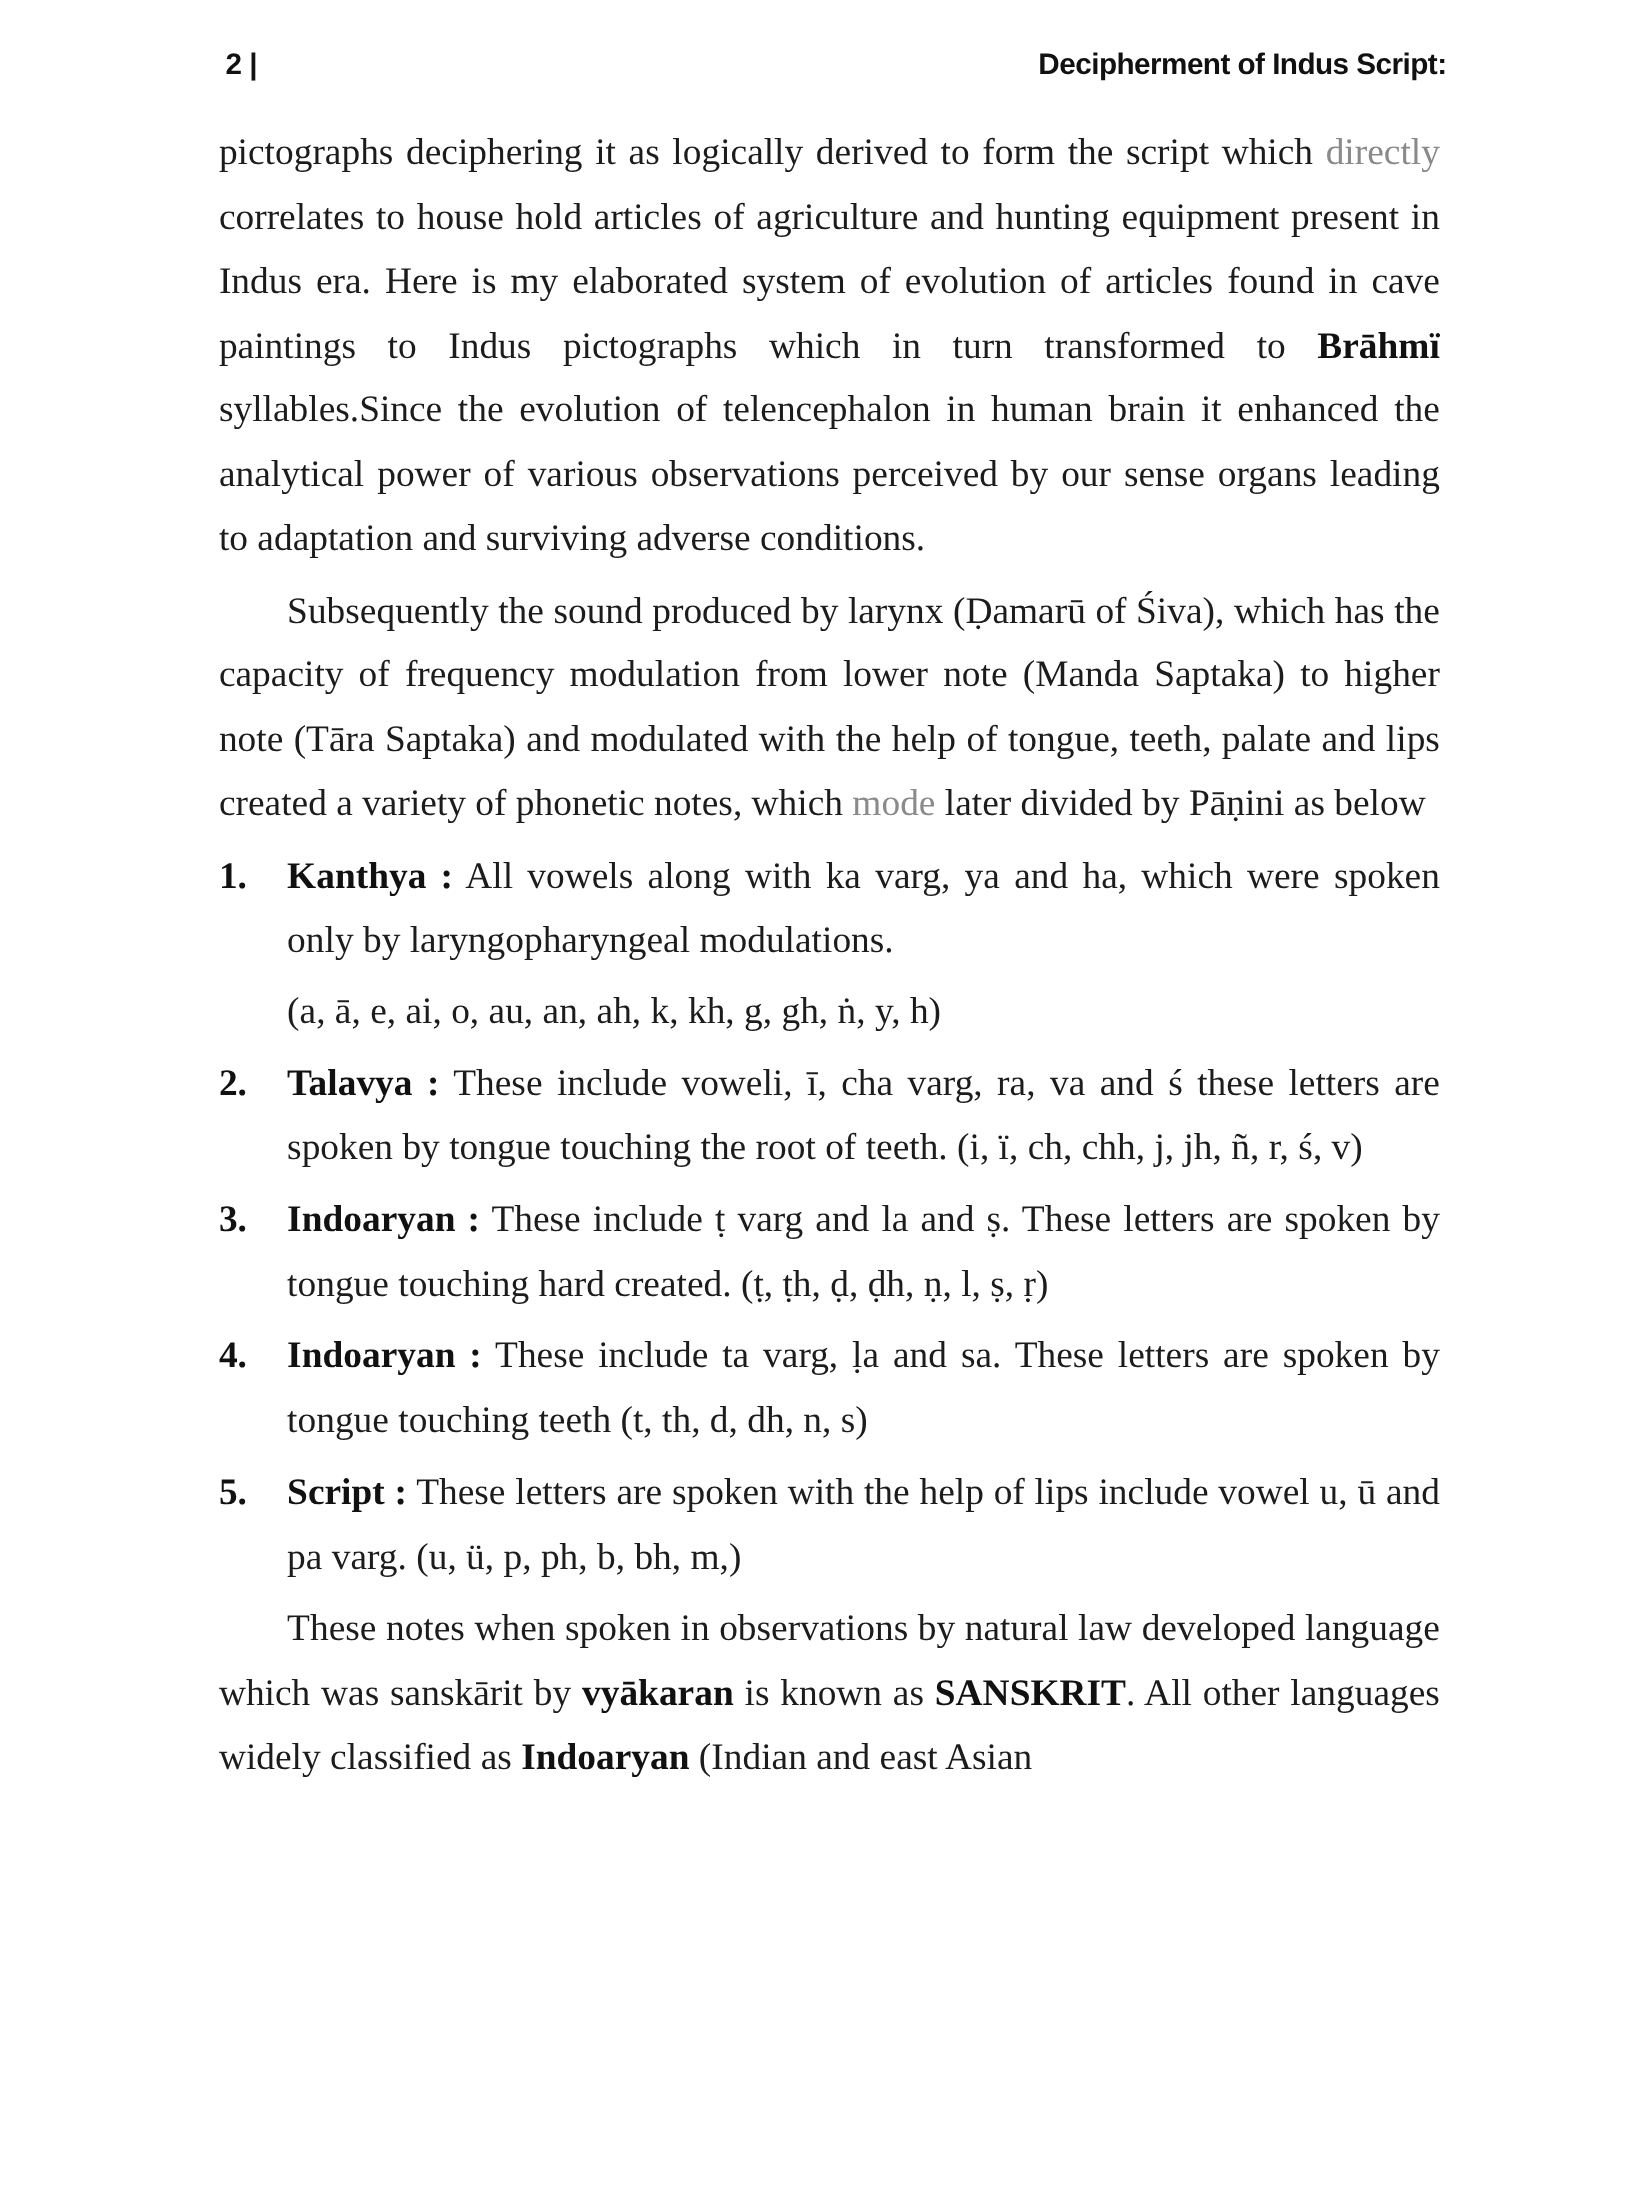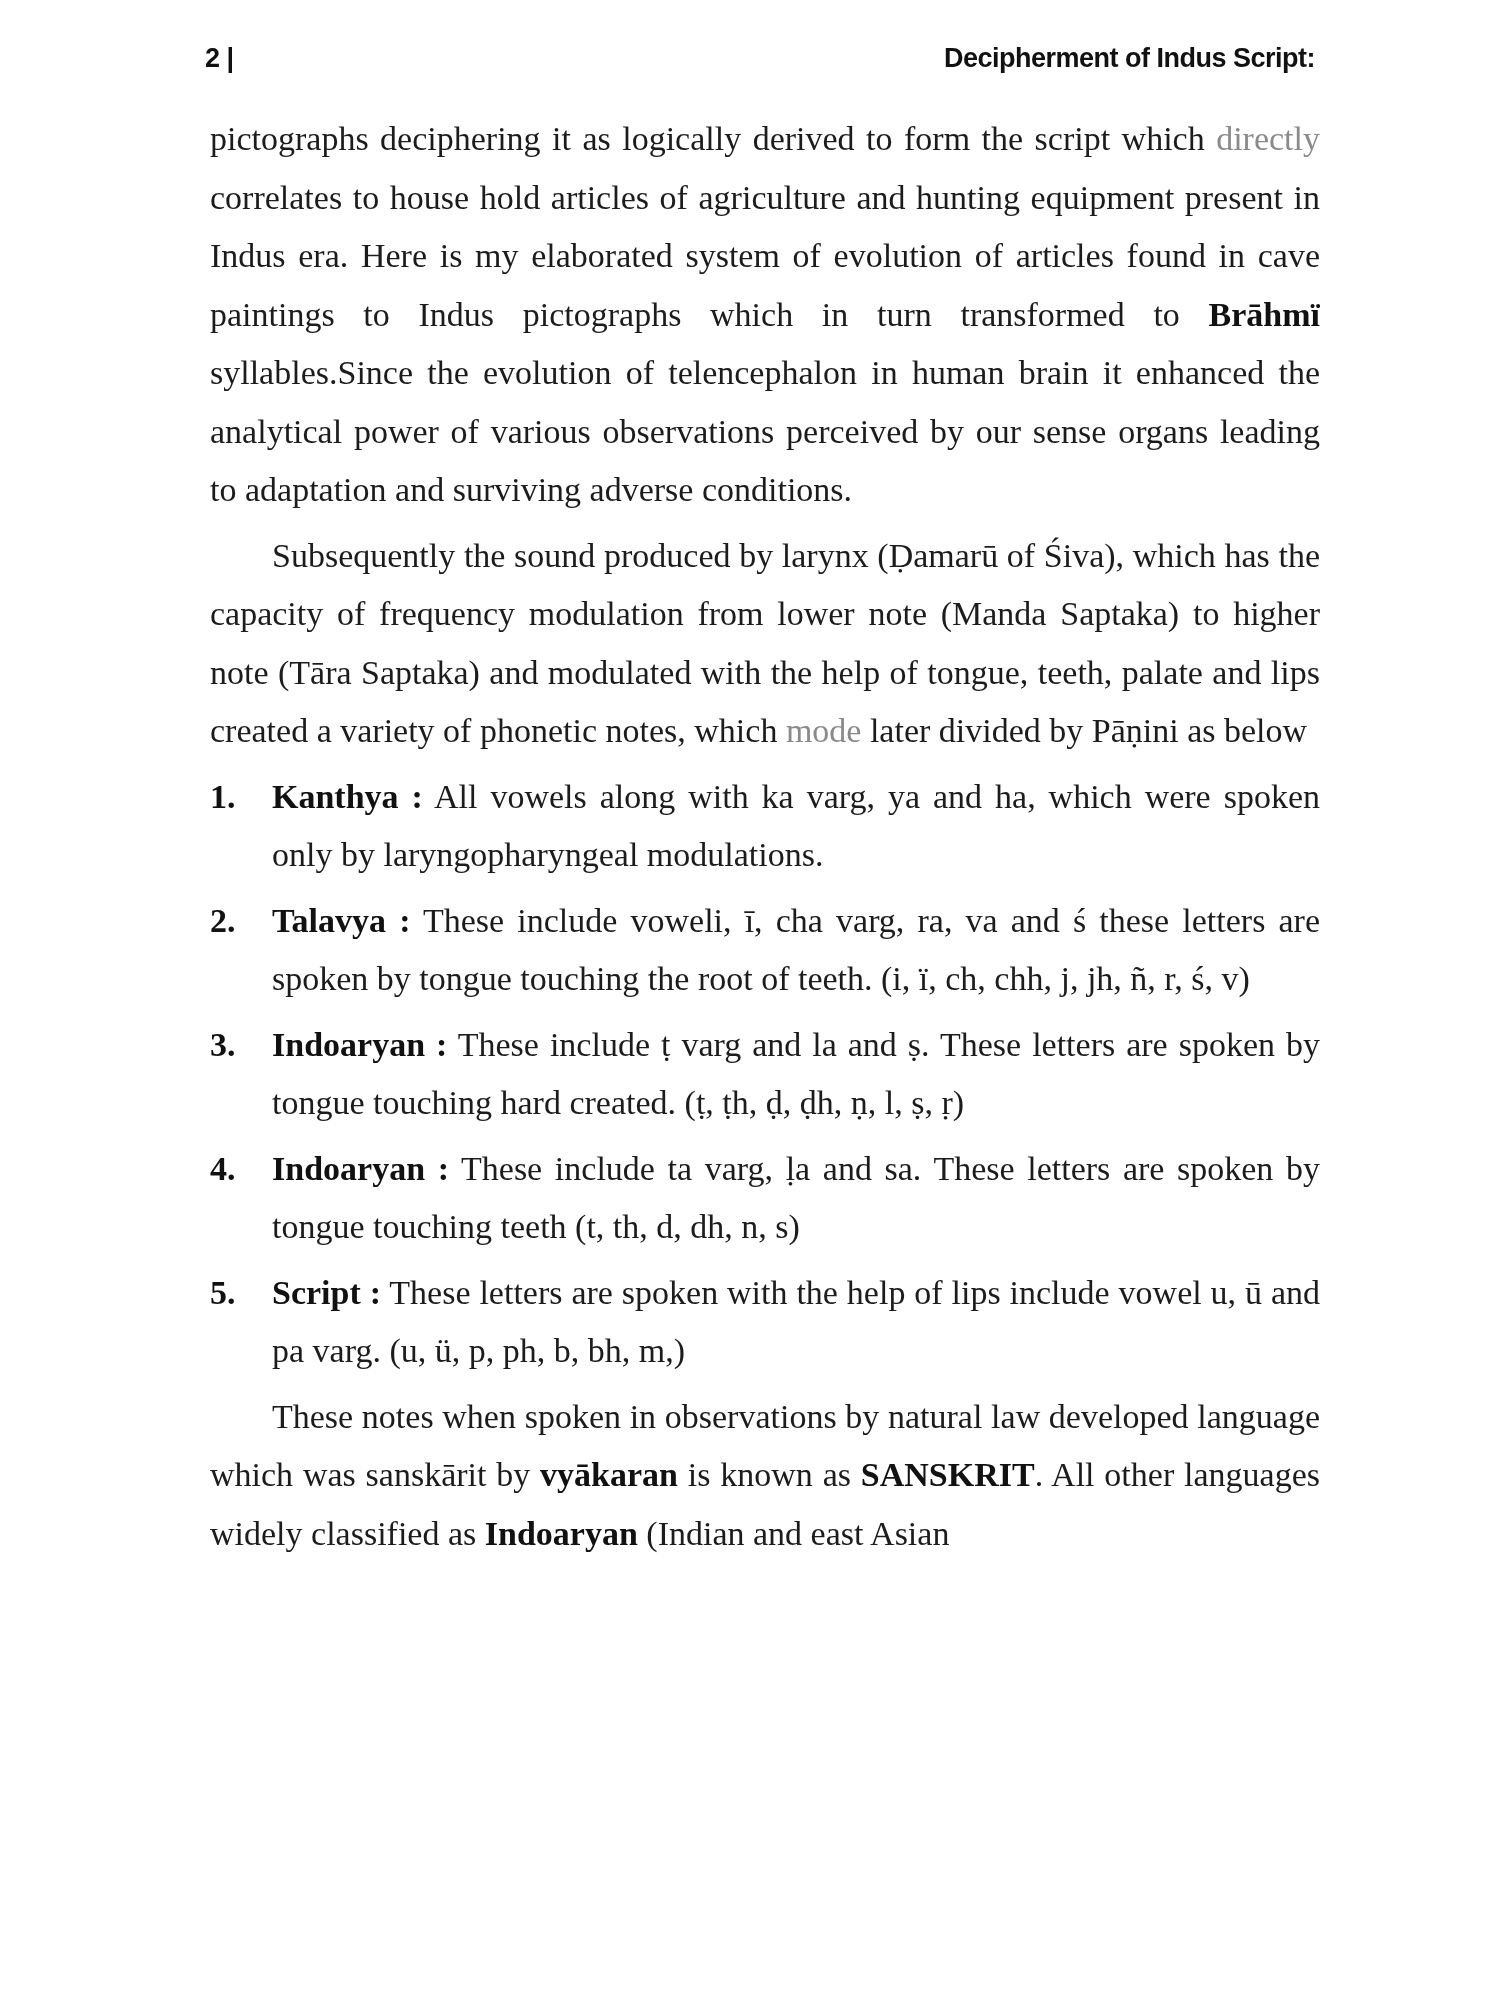--- a/index.html
+++ b/index.html
@@ -32,21 +32,21 @@
       align-items: center;
       font-family: "Liberation Sans", "DejaVu Sans", sans-serif;
       font-weight: bold;
       font-size: 27px;
       letter-spacing: -0.5px;
       color: #111;
     }
     .content {
       position: absolute;
       top: 110px;
-      left: 210px;
+      left: 199px;
       width: 1110px;
       font-size: 34px;
       line-height: 58.5px;
       color: #1c1c1c;
     }
     .para {
       margin: 0 0 7px 0;
       text-align: justify;
       text-align-last: left;
     }
@@ -104,20 +104,21 @@
 
 
     <p class="para indent">
       <span>Subsequently the sound produced by larynx (Ḍamarū of Śiva), which has the capacity of frequency modulation from lower note (Manda Saptaka) to higher note (Tāra Saptaka) and modulated with the help of tongue, teeth, palate and lips created a variety of phonetic notes, which </span><span class="faded">mode</span><span> later divided by Pāṇini as below</span>
     </p>
 
     <ol class="list">
       <li class="list-item">
         <span class="list-num">1.</span>
         <b>Kanthya :</b><span> All vowels along with ka varg, ya and ha, which were spoken only by laryngopharyngeal modulations.</span>
+        <span class="sub-line gap">(a, ā, e, ai, o, au, an, ah, k, kh, g, gh, ṅ, y, h)</span>
       </li>
       <li class="list-item">
         <span class="list-num">2.</span>
         <b>Talavya :</b><span> These include voweli, ī, cha varg, ra, va and ś these letters are spoken by tongue touching the root of teeth. (i, ï, ch, chh, j, jh, ñ, r, ś, v)</span>
       </li>
       <li class="list-item">
         <span class="list-num">3.</span>
         <b>Indoaryan :</b><span> These include ṭ varg and la and ṣ. These letters are spoken by tongue touching hard created. (ṭ, ṭh, ḍ, ḍh, ṇ, l, ṣ, ṛ)</span>
       </li>
       <li class="list-item">

